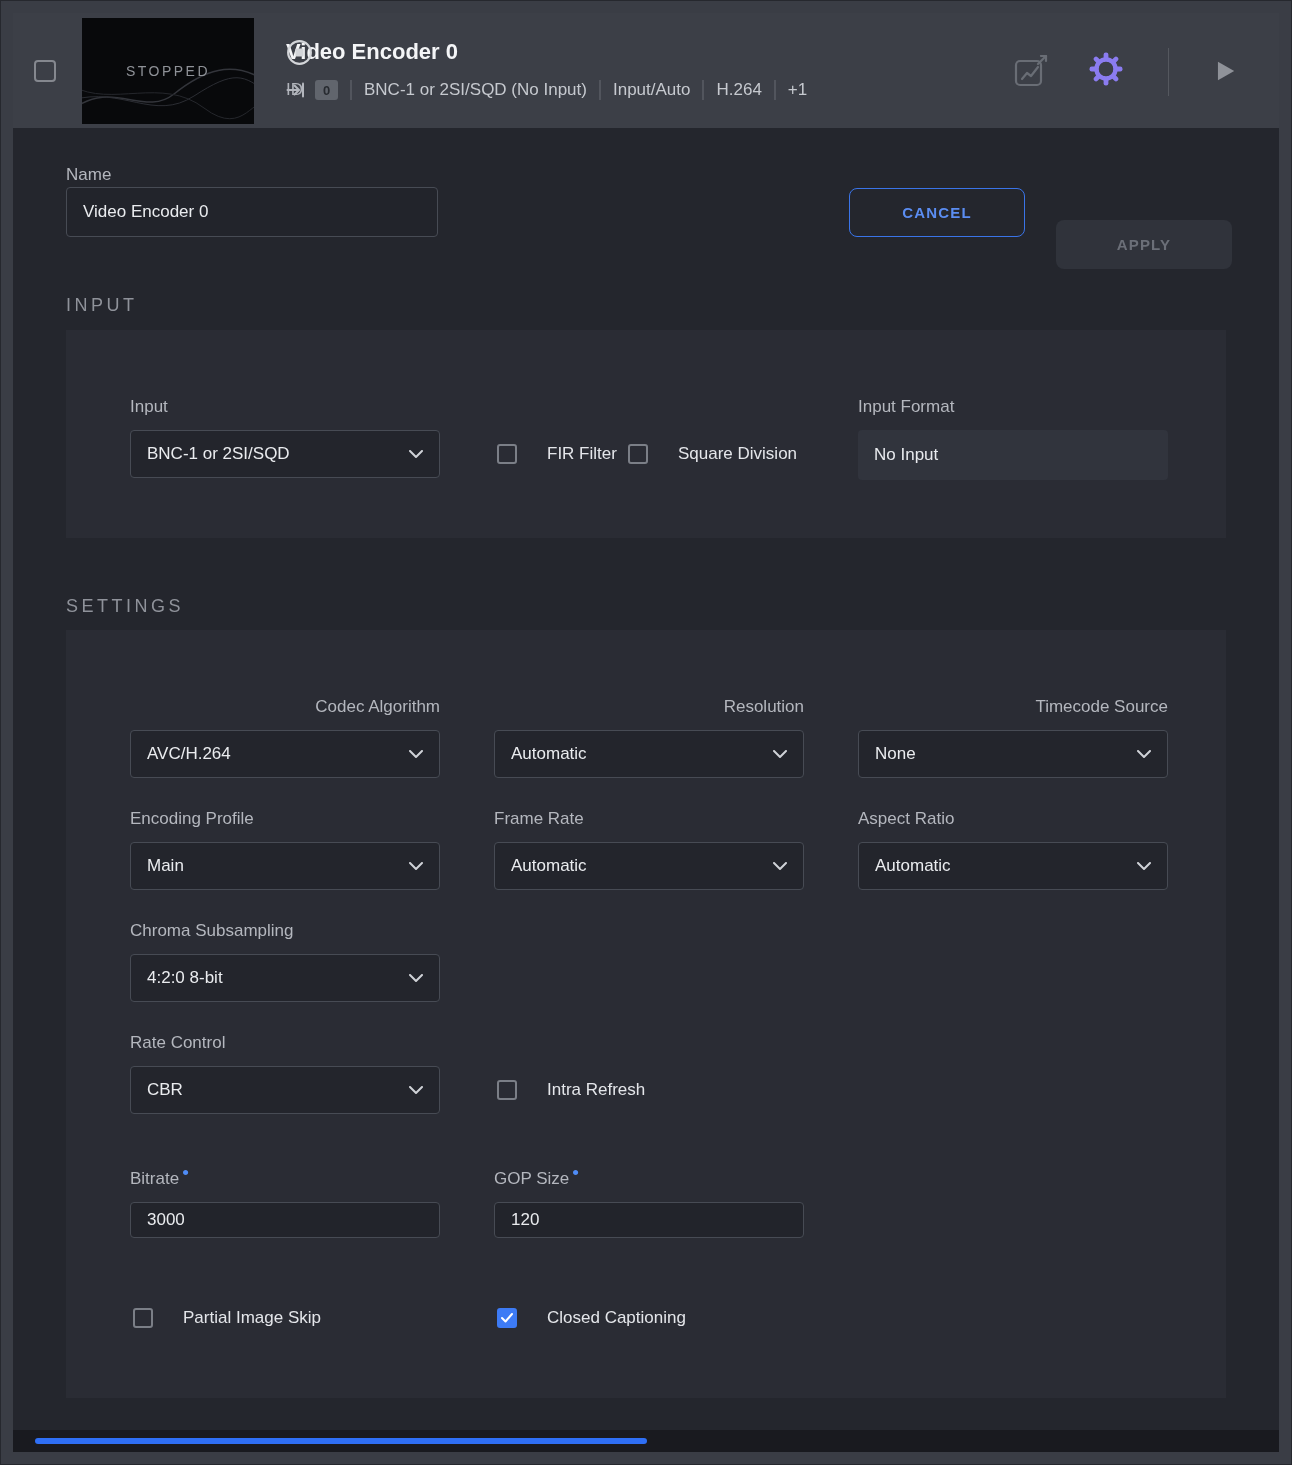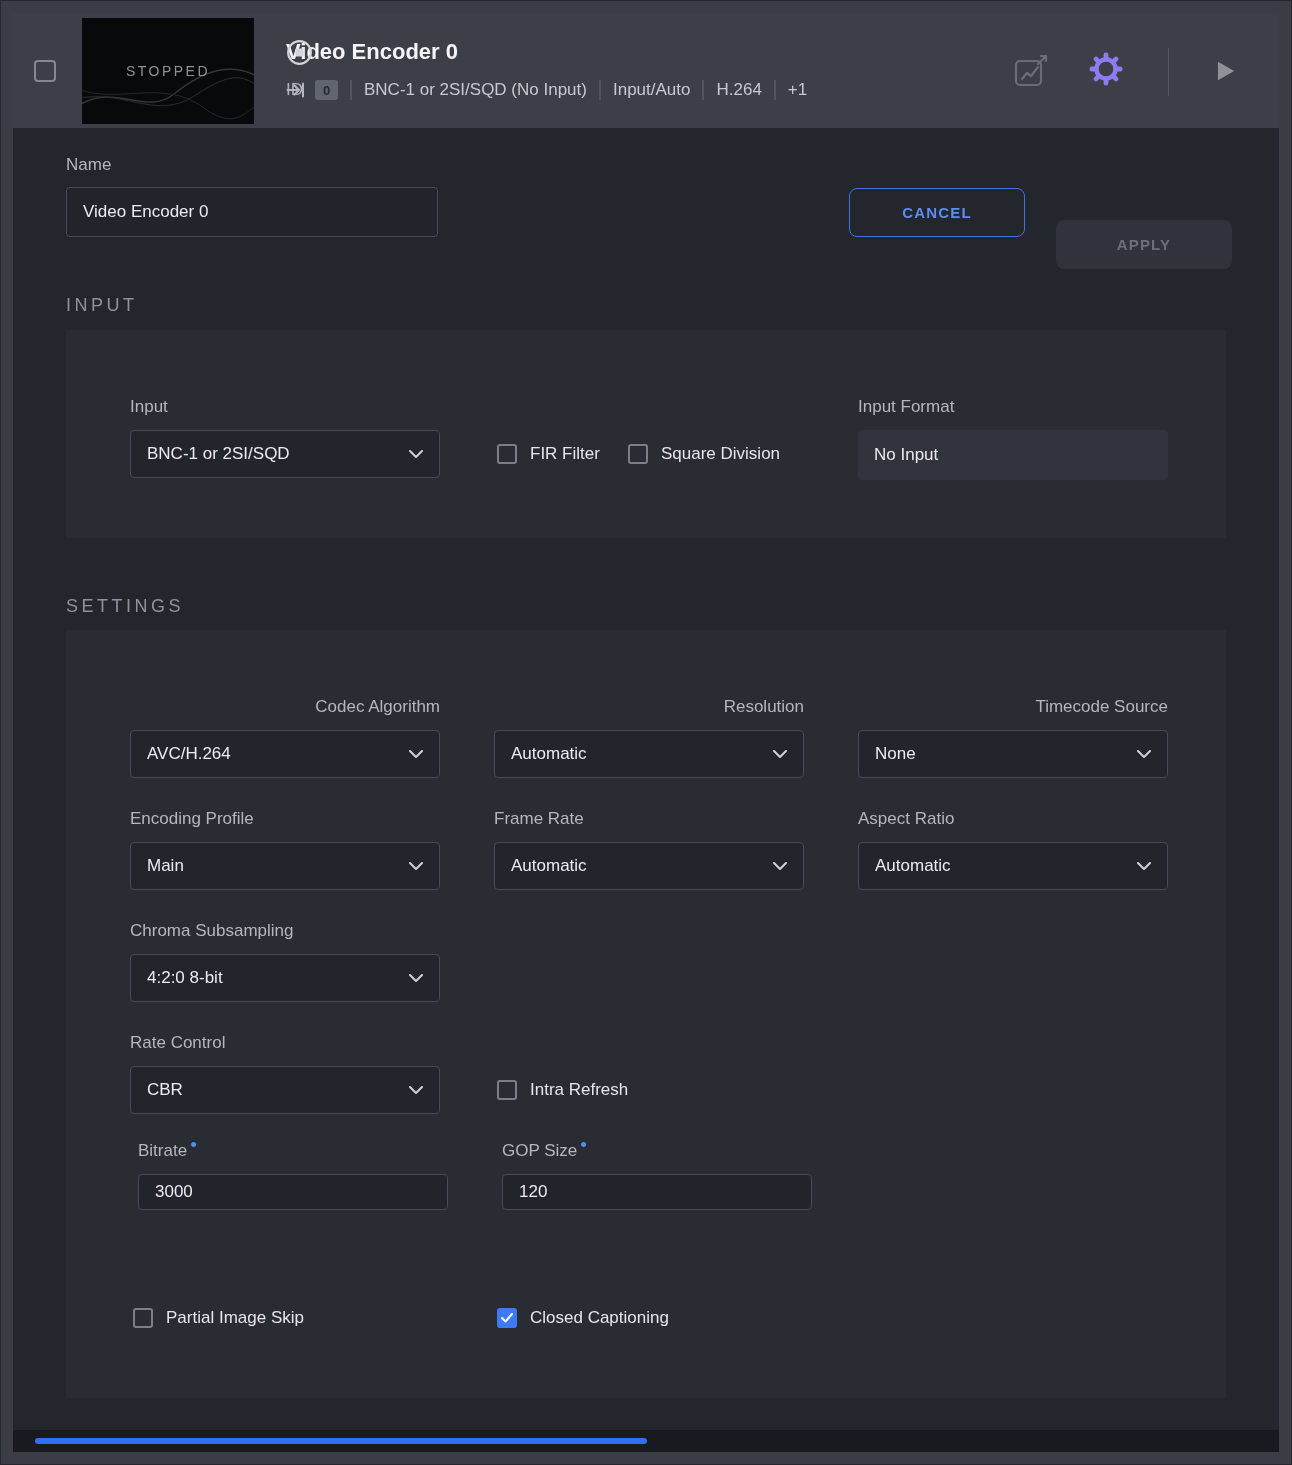--- a/index.html
+++ b/index.html
@@ -23,21 +23,21 @@
   .meta-dim { color:#b0b3ba; }
   .id-badge { width:23px; height:20px; background:#61656d; border-radius:3px; color:#272a30; font-size:13px; font-weight:700; display:inline-flex; align-items:center; justify-content:center; }
   .pipe { width:2px; height:20px; background:#52555d; }
   .icon-btn { position:absolute; cursor:pointer; display:inline-flex; }
   .icon-chart { left:1001px; top:42px; }
   .icon-gear  { left:1076px; top:39px; }
   .v-divider { position:absolute; left:1155px; top:35px; width:1px; height:48px; background:#55585f; }
   .icon-play  { left:1199px; top:44px; }
   
   .content { position:absolute; left:13px; top:128px; width:1266px; height:1302px; background:#24262d; }
-  .lbl { font-size:17px; color:#b4b7be; }
+  .lbl { font-size:17px; color:#b4b7be;margin-top:10px; }
   .name-label { position:absolute; left:53px; top:27px; }
   .text-input {
     height:36px; width:310px; background:#22242b; border:1px solid #474b54; border-radius:4px;
     color:#eaecef; font-size:17px; padding:0 16px; font-family:inherit; outline:none;
   }
   .name-input { position:absolute; left:53px; top:59px; width:372px; height:50px; }
   .btn { position:absolute; top:60px; width:176px; height:49px; border-radius:8px; font-size:15px; font-weight:700; letter-spacing:1.2px; font-family:inherit; cursor:pointer; }
   .btn-cancel { left:836px; background:transparent; border:1.5px solid #3a74e8; color:#5b8df2; }
   .btn-apply  { left:1043px; background:#30333b; border:none; color:#6b6f78;margin-top:32px; }
   .section-heading { position:absolute; left:53px; font-size:18px; letter-spacing:3.5px; color:#8f929a; }
@@ -56,23 +56,23 @@
   }
   .select-value { color:#eaecef; font-size:17px; }
   .chevron { display:inline-flex; }
   .readonly-box {
     width:310px; height:50px; background:#31343d; border-radius:4px;
     color:#e8eaee; font-size:17px; display:flex; align-items:center; padding:0 16px;
   }
   .req { color:#4f8cf7; font-size:19px; vertical-align:5px; margin-left:3px; line-height:0; }
   
   .c1 { left:64px; } .c2 { left:428px; } .c3 { left:792px; }
-  .r1 { top:68px;text-align:right; } .r2 { top:180px; } .r3 { top:292px; } .r4 { top:404px; } .r5 { top:512px;margin-left:8px; }
-  
-  .check-row { position:absolute; display:flex; align-items:flex-start; gap:13px; }
+  .r1 { top:68px;text-align:right; } .r2 { top:180px; } .r3 { top:292px; } .r4 { top:404px; } .r5 { top:540px; }
+  
+  .check-row { position:absolute; display:flex; align-items:flex-start; gap:30px; }
   .checkbox {
     width:20px; height:20px; border:2px solid #7b7f87; border-radius:3px;
     display:inline-flex; align-items:center; justify-content:center; cursor:pointer; flex:0 0 auto;
   }
   .checkbox svg { display:none; }
   .checkbox.checked { background:#3d7bf5; border-color:#3d7bf5; }
   .checkbox.checked svg { display:block; }
   .check-label { color:#e4e6ea; font-size:17px; white-space:nowrap; }
   
   .scroll-strip { position:absolute; left:13px; top:1430px; width:1266px; height:22px; background:#191a1f; cursor:pointer; }

